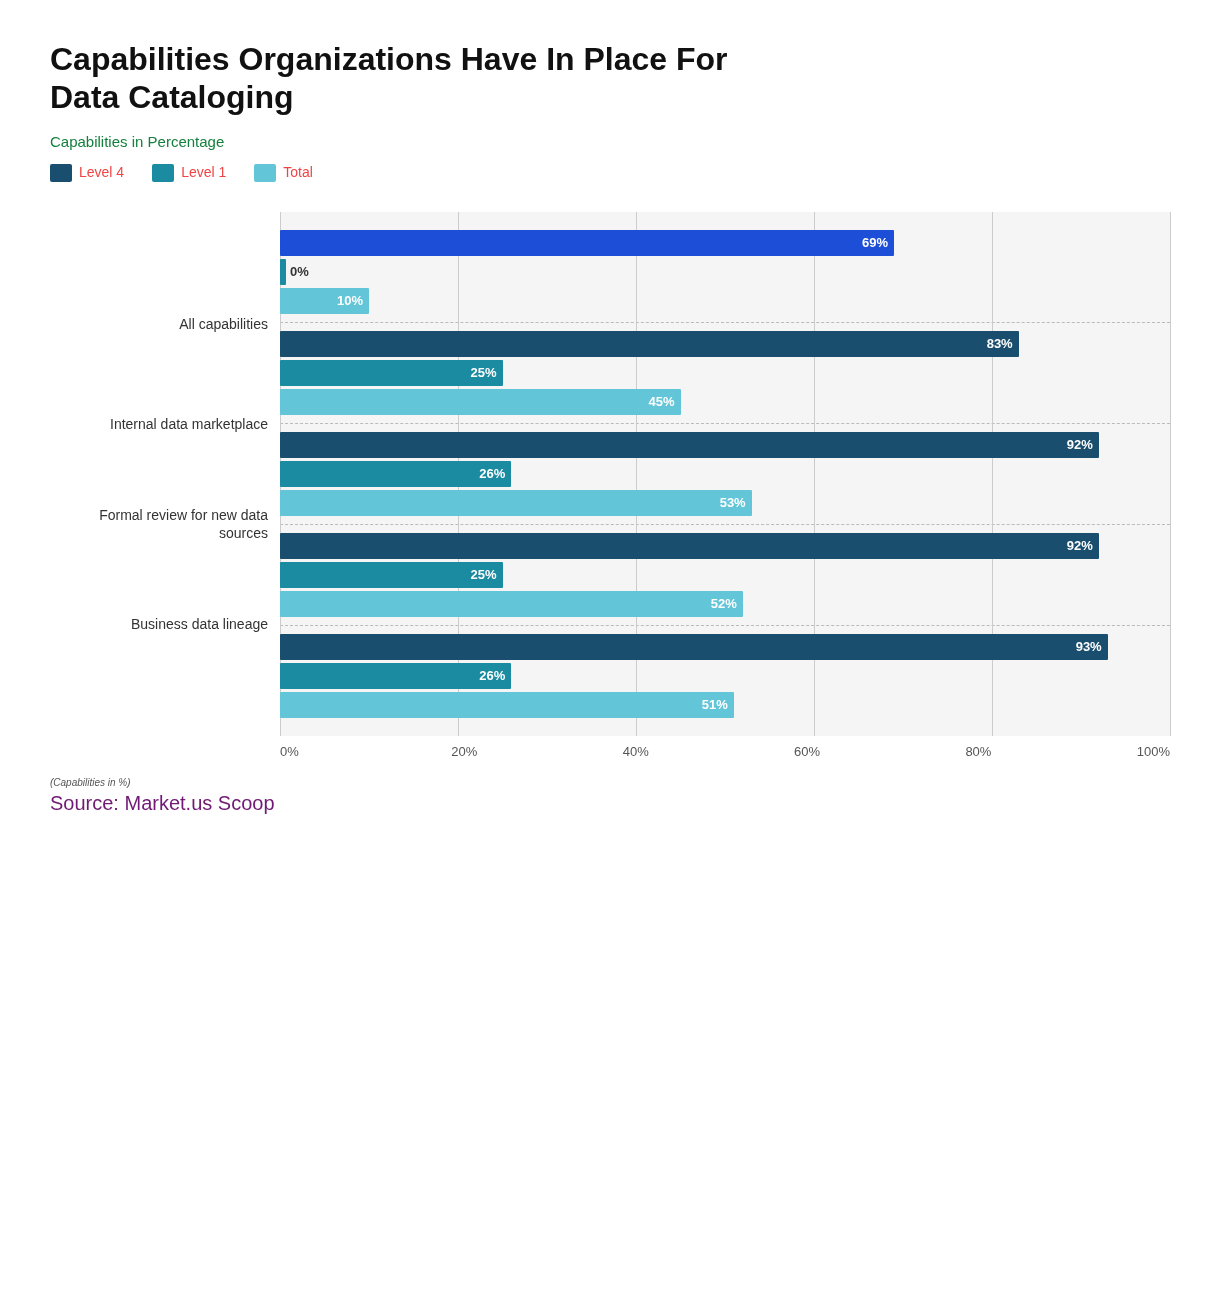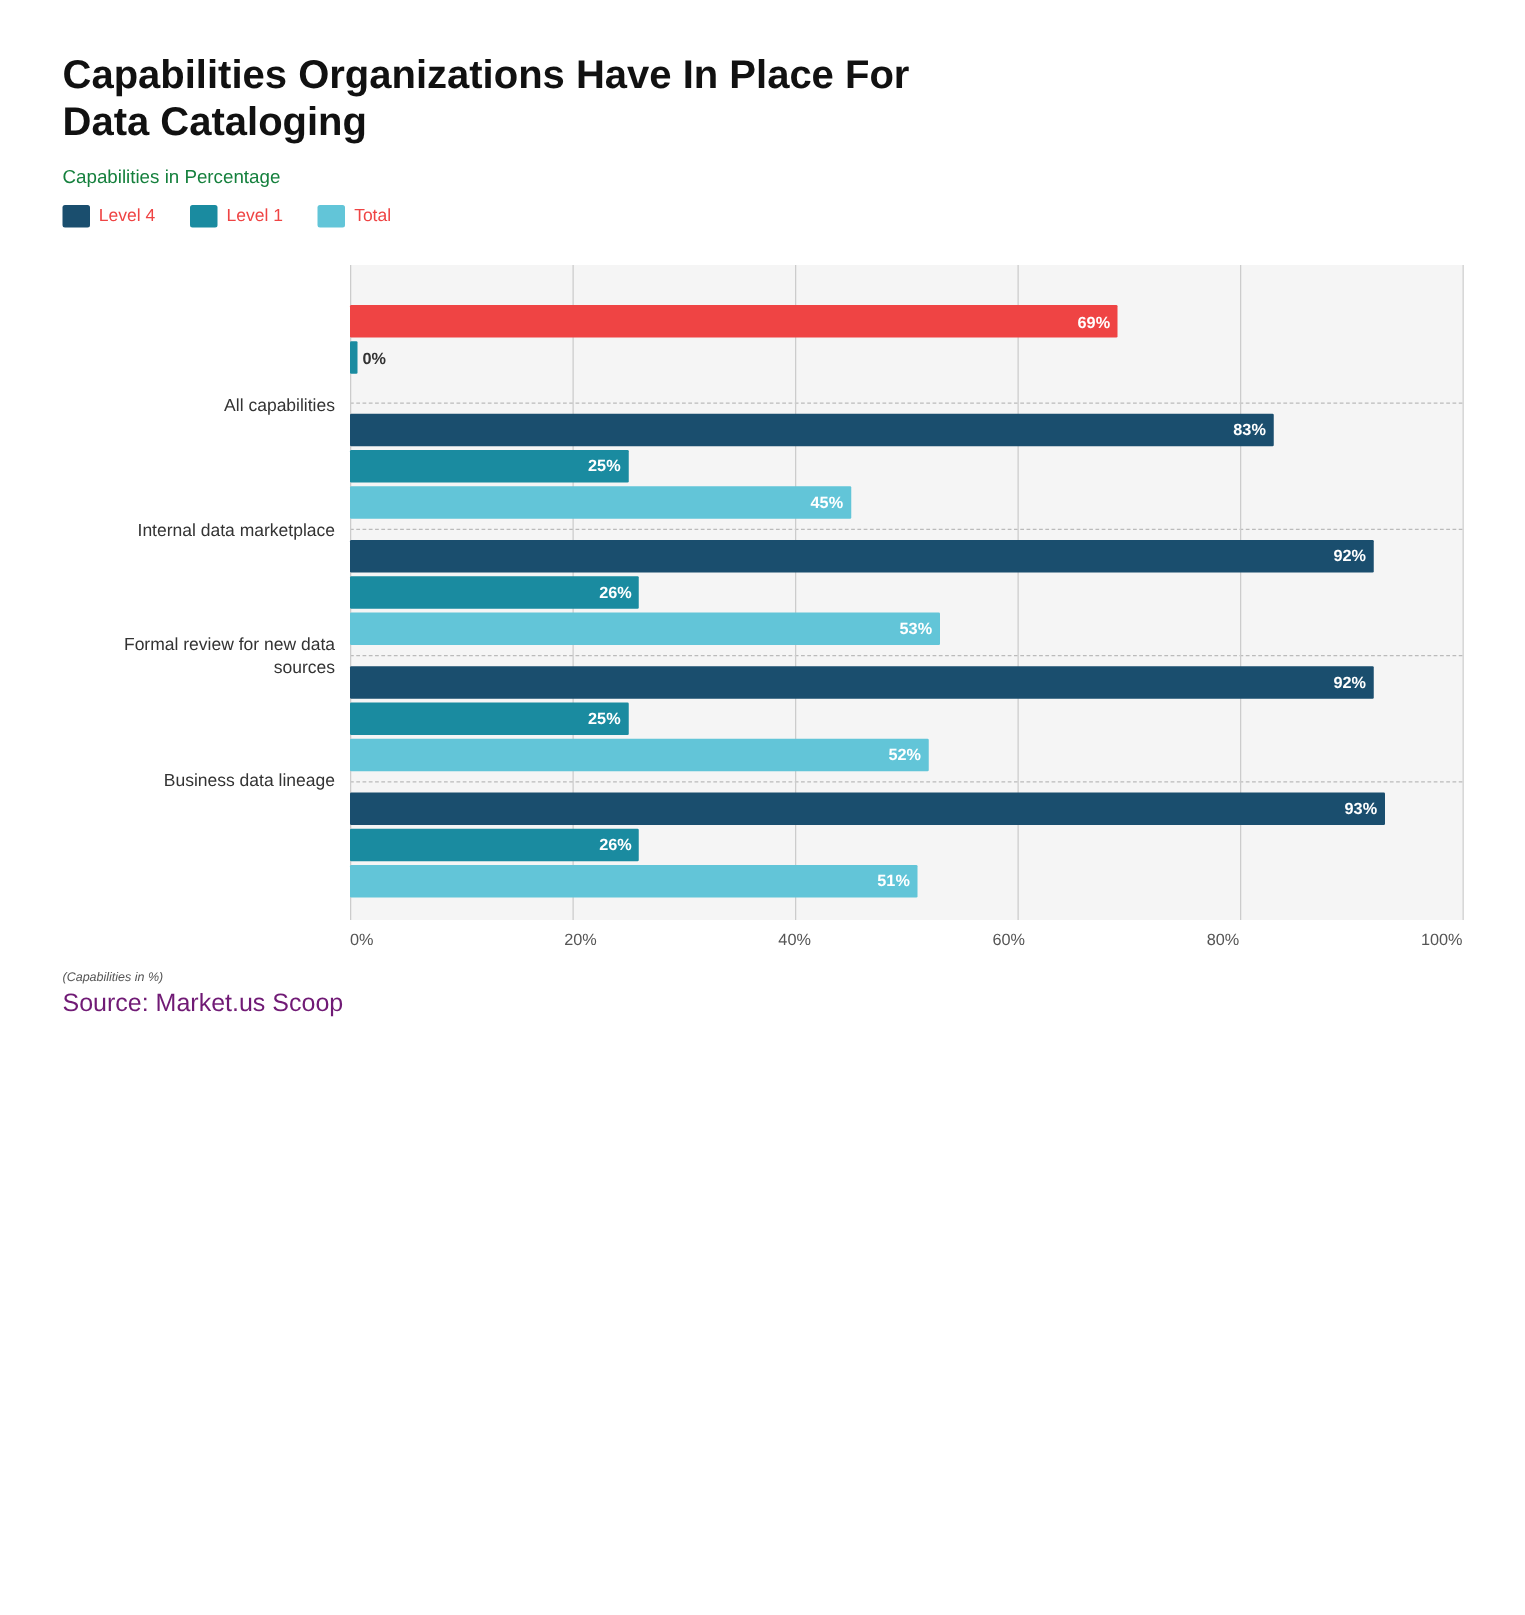--- a/index.html
+++ b/index.html
@@ -202,25 +202,28 @@
           <div class="grid-line" style="left: 20%;"></div>
           <div class="grid-line" style="left: 40%;"></div>
           <div class="grid-line" style="left: 60%;"></div>
           <div class="grid-line" style="left: 80%;"></div>
           <div class="grid-line" style="left: 100%;"></div>
         </div>
 
       <div id="bar-groups">
           <div class="bar-group">
             <div class="bar-row">
-              <div class="bar" style="background: #ef4444; width: 69%;">69%</div>
+              <div class="bar" style="background: #1d4ed8; width: 69%;">69%</div>
             </div>
             <div class="bar-row">
               <div class="bar" style="background: rgb(26, 139, 160); width: 0px; min-width: 0px;"></div>
               <span class="bar-label-outside" style="color: rgb(51, 51, 51); margin-left: 4px;">0%</span>
+            </div>
+            <div class="bar-row">
+              <div class="bar" style="background: rgb(98, 197, 216); width: 10%;">10%</div>
             </div>
           </div>
           <hr class="divider">
           <div class="bar-group">
             <div class="bar-row">
               <div class="bar" style="background: rgb(26, 78, 110); width: 83%;">83%</div>
             </div>
             <div class="bar-row">
               <div class="bar" style="background: rgb(26, 139, 160); width: 25%;">25%</div>
             </div>

